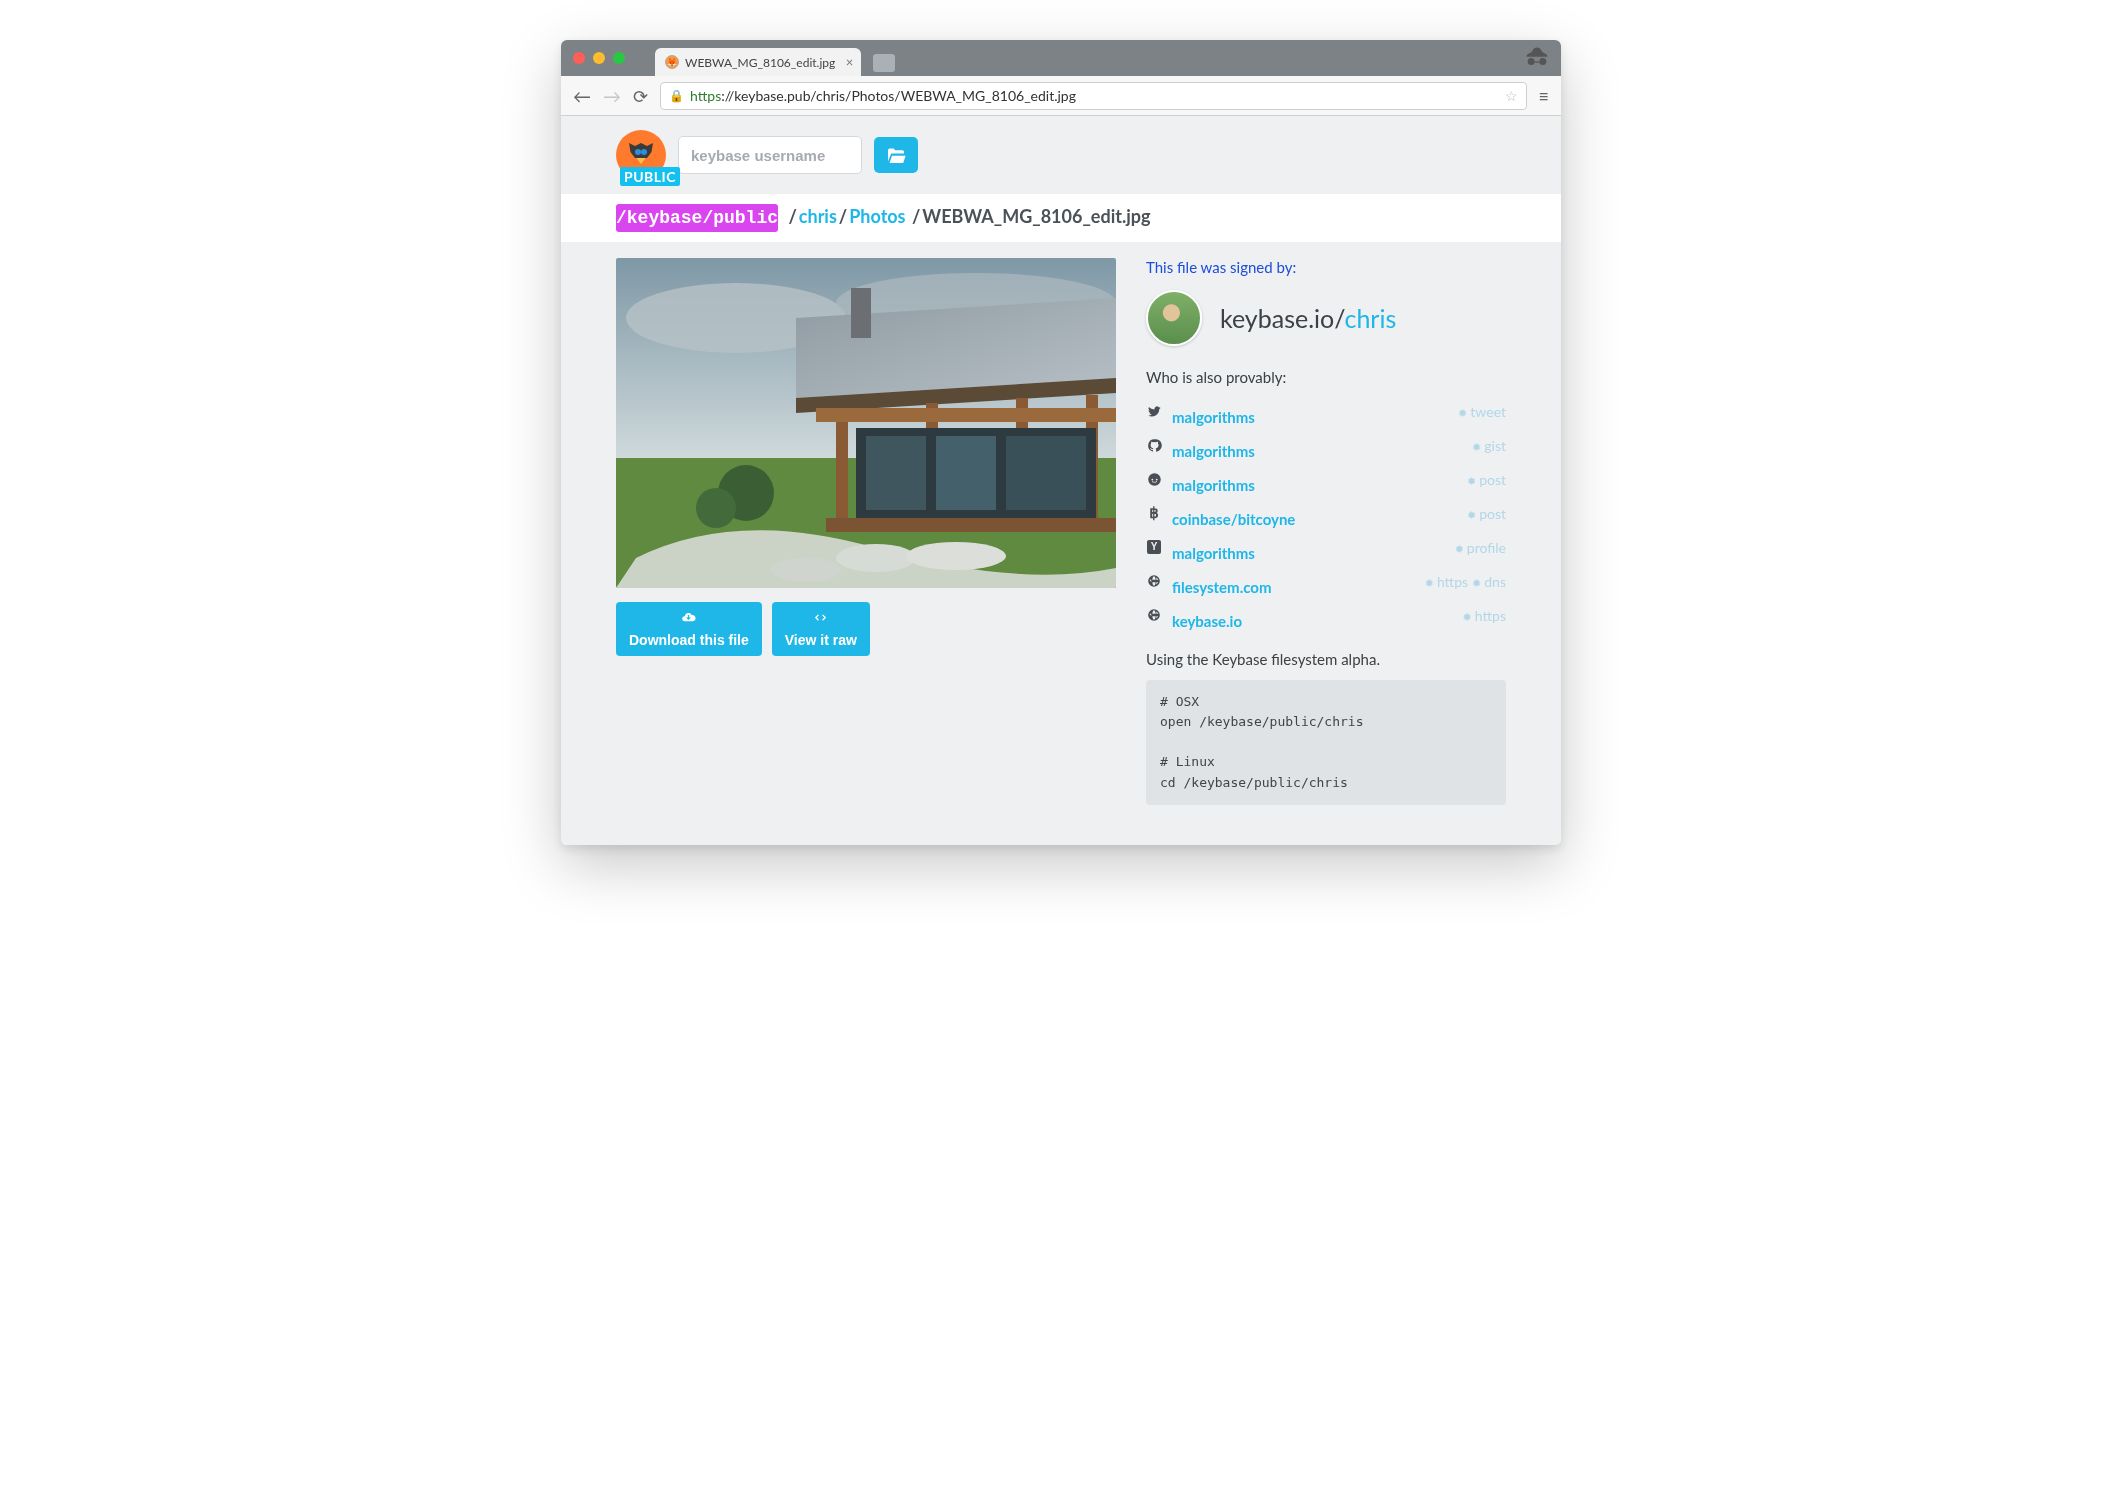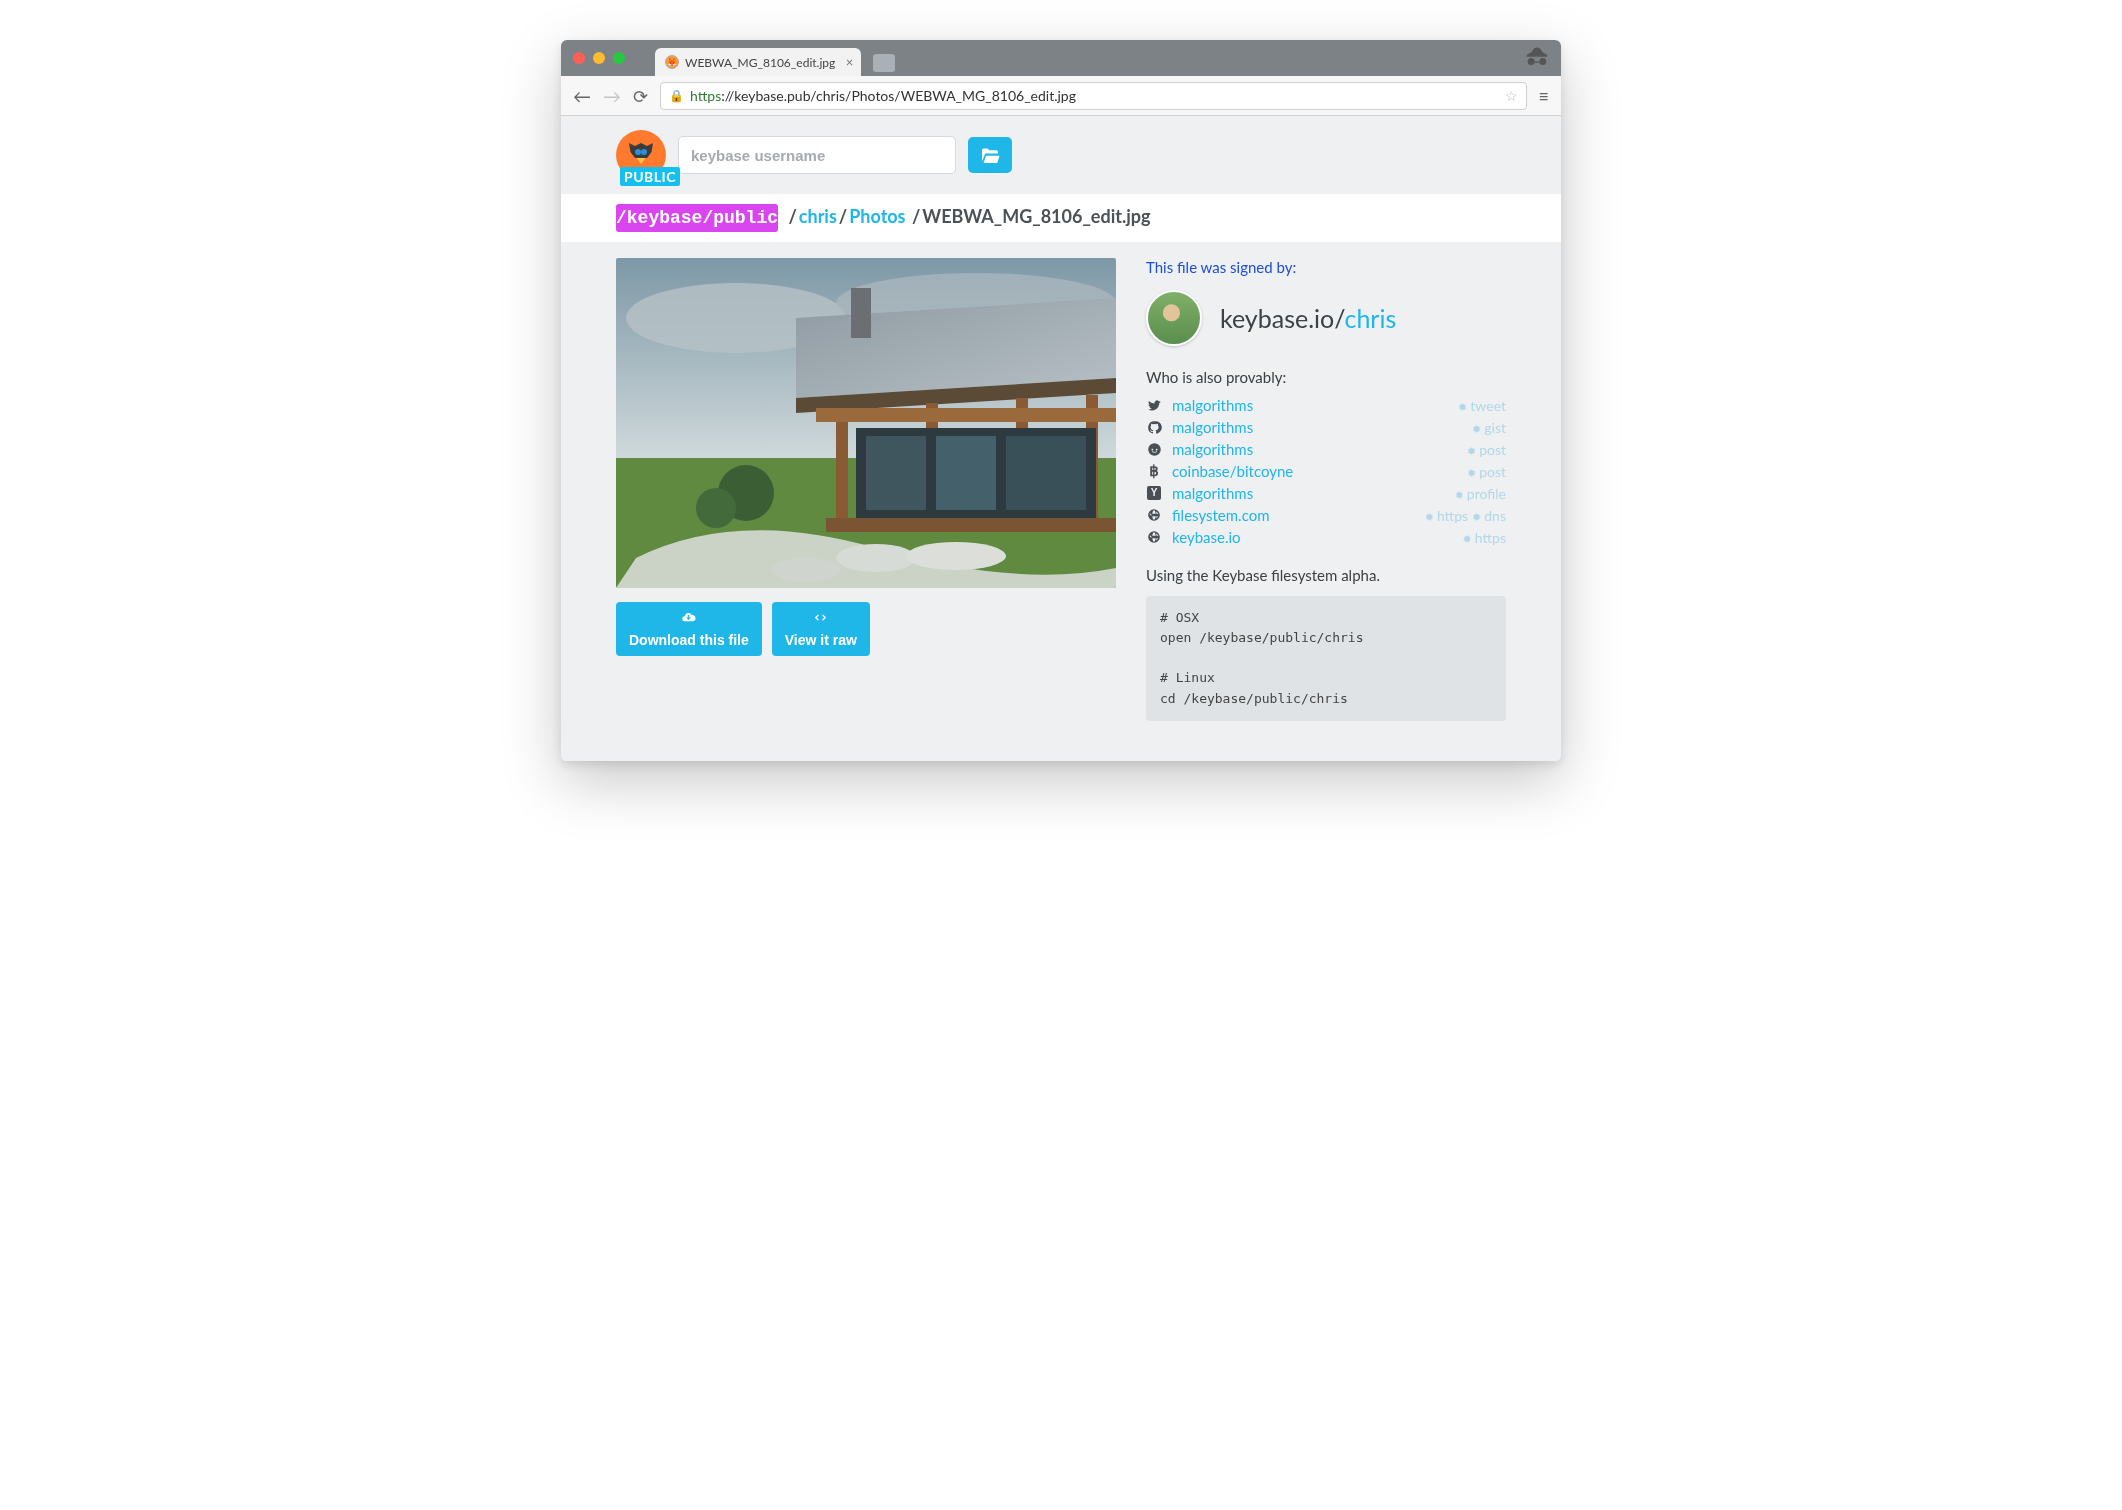--- a/index.html
+++ b/index.html
@@ -84,21 +84,21 @@
     position:relative;
     overflow:visible;
   }
   .logo svg{width:36px;height:36px;}
   .logo .label{
     position:absolute;bottom:-6px;left:4px;
     background:#13c0f0;color:#fff;font-size:14px;font-weight:700;
     padding:1px 4px;border-radius:2px;letter-spacing:.5px;
   }
   .user-input{
-    width:278px;height:38px;
+    width:184px;height:38px;
     background:#fff;border:1px solid #d5d9dc;border-radius:5px;
     padding:0 12px;font-size:15px;color:#333;
   }
   .user-input::placeholder{color:#a5abb1;font-weight:600;}
   .go-btn{
     width:44px;height:36px;background:#1fb6e8;border:none;border-radius:5px;
     color:#fff;display:flex;align-items:center;justify-content:center;font-size:18px;
   }
   .breadcrumb-wrap{background:#fff;}
   .breadcrumb{
@@ -138,21 +138,21 @@
       radial-gradient(circle at 45% 40%, #e2c49a 0 8px, transparent 9px),
       linear-gradient(180deg,#7fb069 0%, #5a8e4c 100%);
     border:2px solid #fff;box-shadow:0 1px 3px rgba(0,0,0,.2);
   }
   .profile-url{font-size:25px;color:#3b4146;}
   .profile-url .user{color:#1fb6e8;}
   .provably{margin-bottom:10px;}
   .proof-list{list-style:none;display:flex;flex-direction:column;gap:4px;margin-bottom:20px;}
   .proof{display:flex;align-items:center;gap:10px;}
   .proof .svc{width:16px;display:flex;align-items:center;justify-content:center;color:#4a4f55;}
-  .proof .handle{color:#1fb6e8;font-weight:400;}
+  .proof .handle{color:#1fb6e8;font-weight:700;margin-top:12px;}
   .proof .badges{margin-left:auto;color:#b3d7e8;font-size:14px;display:flex;gap:4px;align-items:center;}
   .proof .badges .b{display:inline-flex;align-items:center;gap:3px;}
   .proof .badges .bdot::before{content:"✹";font-size:11px;}
   .fs-line a{color:#404040;text-decoration:none;}
   .term{
     margin-top:12px;background:#dfe3e6;border-radius:4px;
     font-family:Menlo,Consolas,monospace;font-size:13px;color:#444;
     padding:12px 14px;white-space:pre;line-height:1.55;
   }
 </style>

